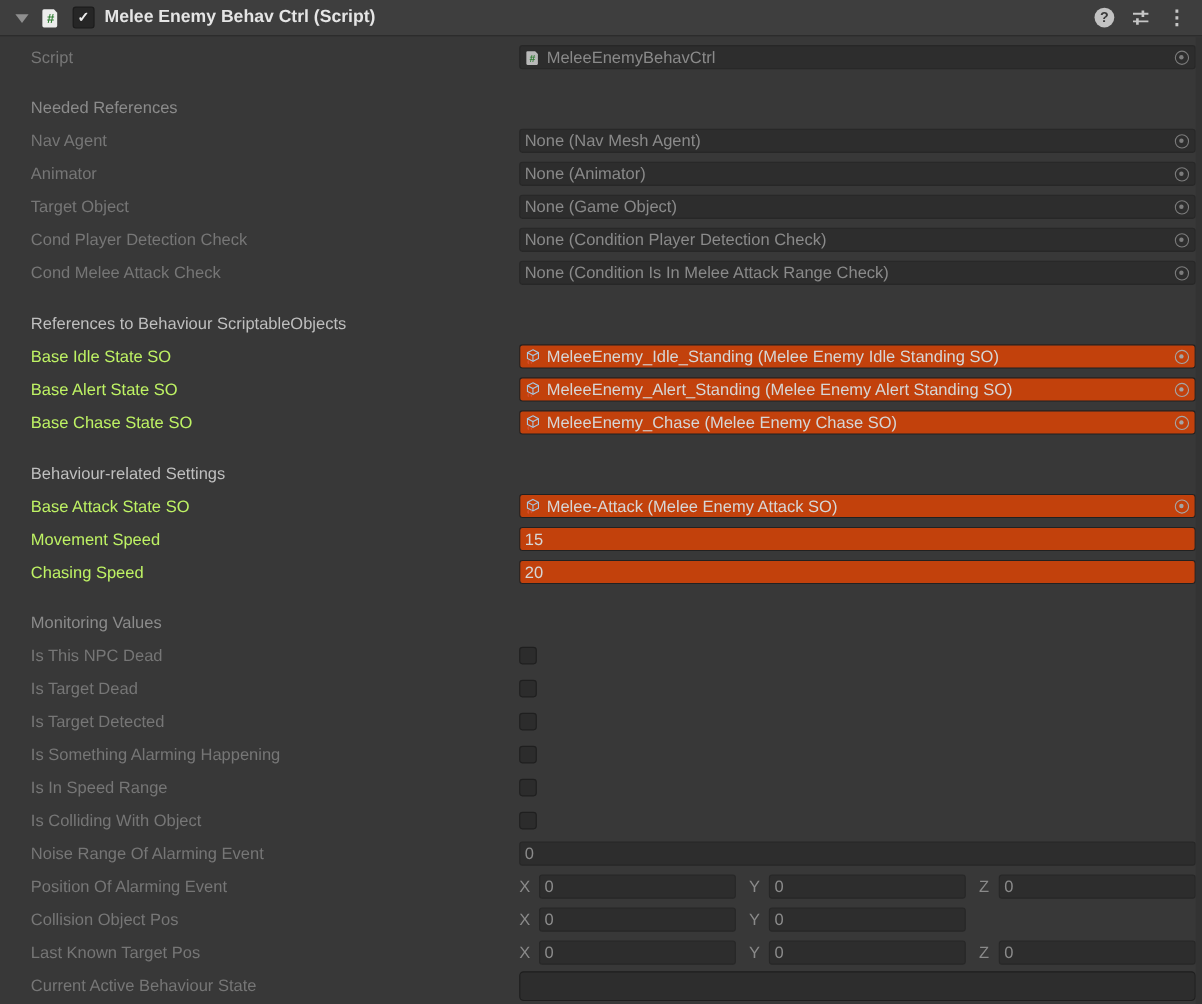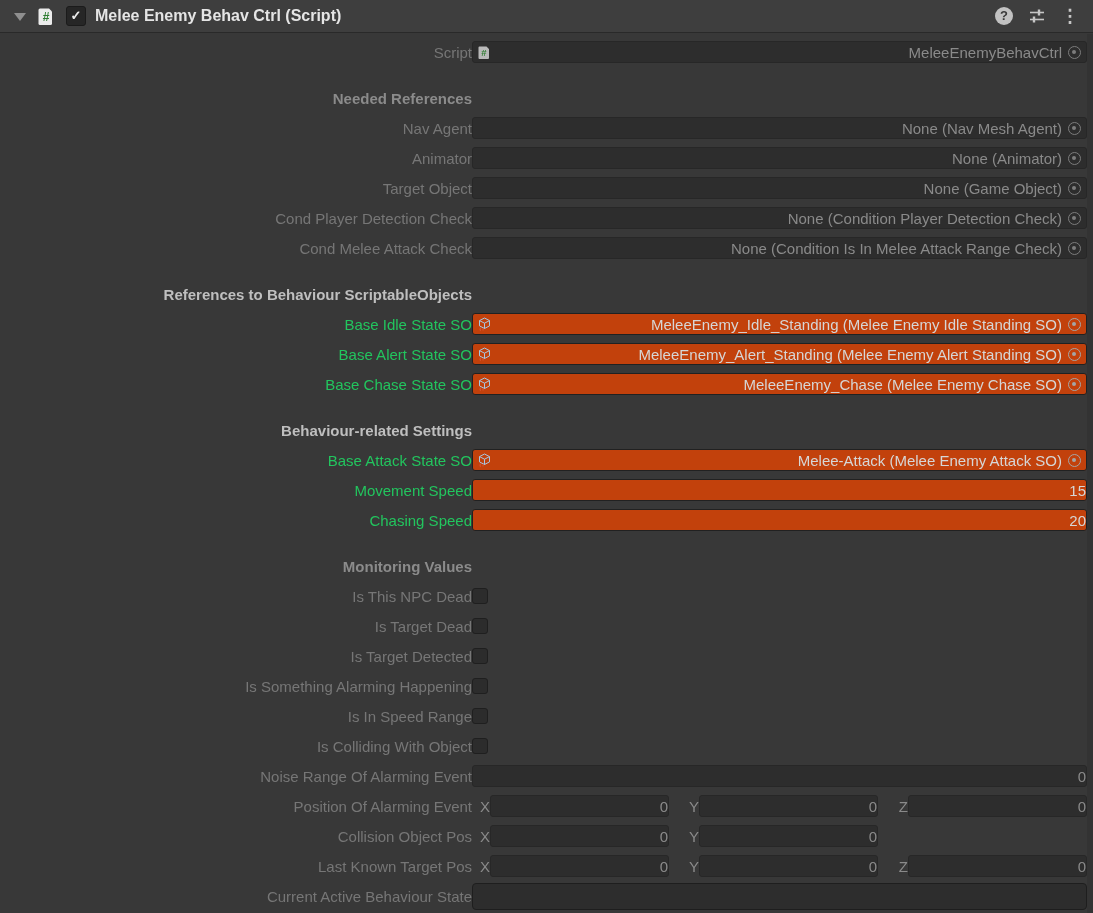--- a/index.html
+++ b/index.html
@@ -27,25 +27,25 @@
   }
   .title{color:#e5e5e5;font-weight:bold;font-size:16px;white-space:nowrap;}
   .hdr-right{margin-left:auto;display:flex;align-items:center;gap:15px;padding-right:6px;}
   .help{
     width:18px;height:18px;border-radius:50%;background:#C2C2C2;
     color:#3A3A3A;font-size:13px;font-weight:bold;line-height:18px;text-align:center;
   }
   .presets{width:18px;height:18px;display:flex;align-items:center;justify-content:center;}
   .kebab{color:#C6C6C6;font-size:18px;font-weight:bold;line-height:18px;}
   
-  .insp-body{padding-top:4px;text-align:right;}
+  .insp-body{padding-top:4px;}
   .row{display:flex;align-items:center;height:30px;padding-left:28px;padding-right:6px;box-sizing:border-box;}
   .row.section{margin-top:16px;}
-  .label{width:444px;flex:none;font-size:15px;color:#22c55e;white-space:nowrap;overflow:hidden;}
-  .section .label{font-weight:bold;color:#BFBFBF;}
+  .label{width:444px;flex:none;font-size:15px;color:#bef264;white-space:nowrap;overflow:hidden;}
+  .section .label{font-weight:normal;color:#BFBFBF;}
   .row.dim .label{color:#767676;}
   .row.section.dim .label{color:#8B8B8B;}
   .value{flex:1;display:flex;align-items:center;min-width:0;}
   .field{
     flex:1;min-width:0;height:22px;box-sizing:border-box;
     background:#c2410c;border:1px solid #212121;border-radius:3px;
     display:flex;align-items:center;
   }
   .dim .field{background:#2D2D2D;border-color:#272727;}
   .field.tall{height:27px;border-radius:4px;border-color:#1E1E1E;}

